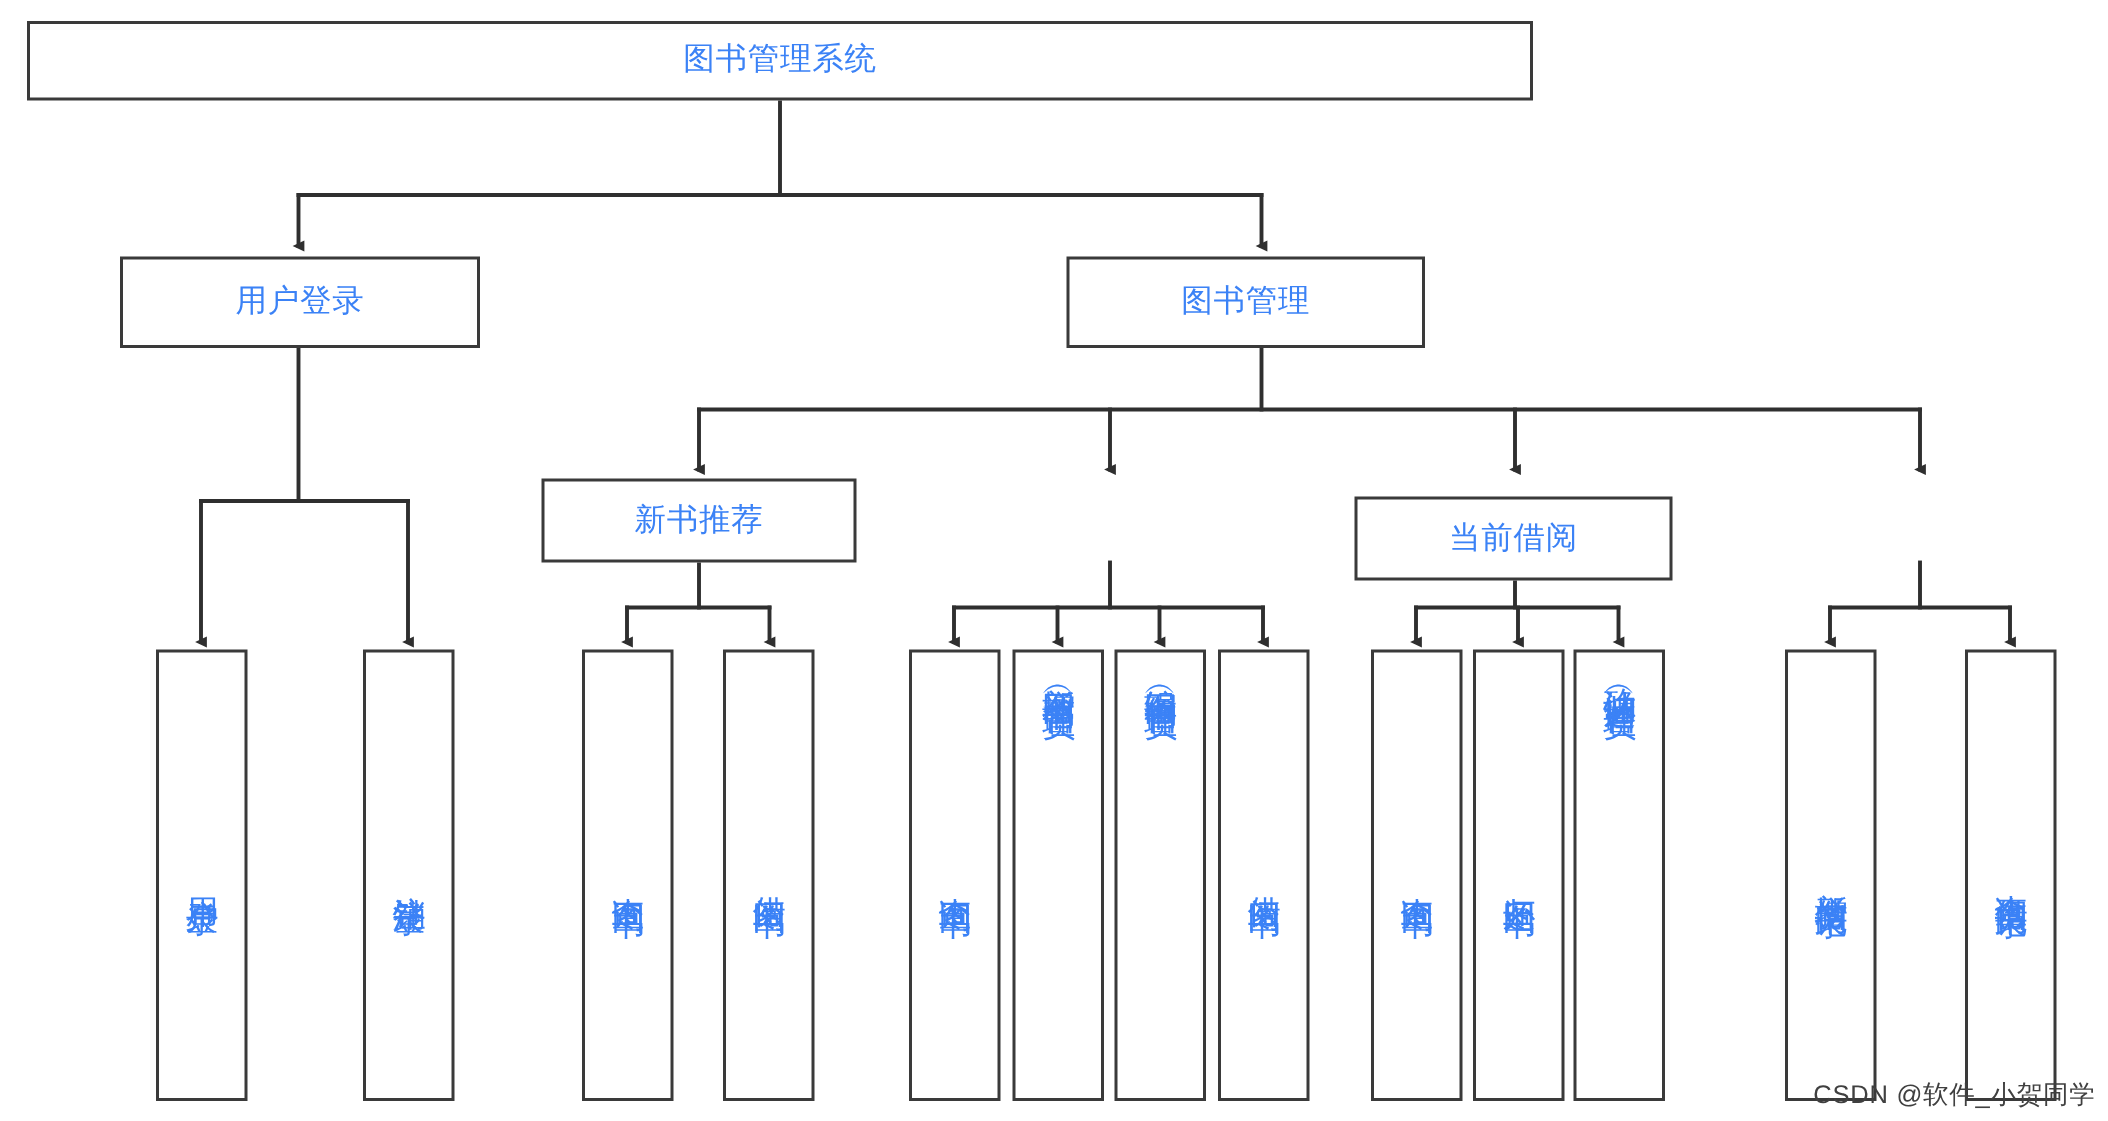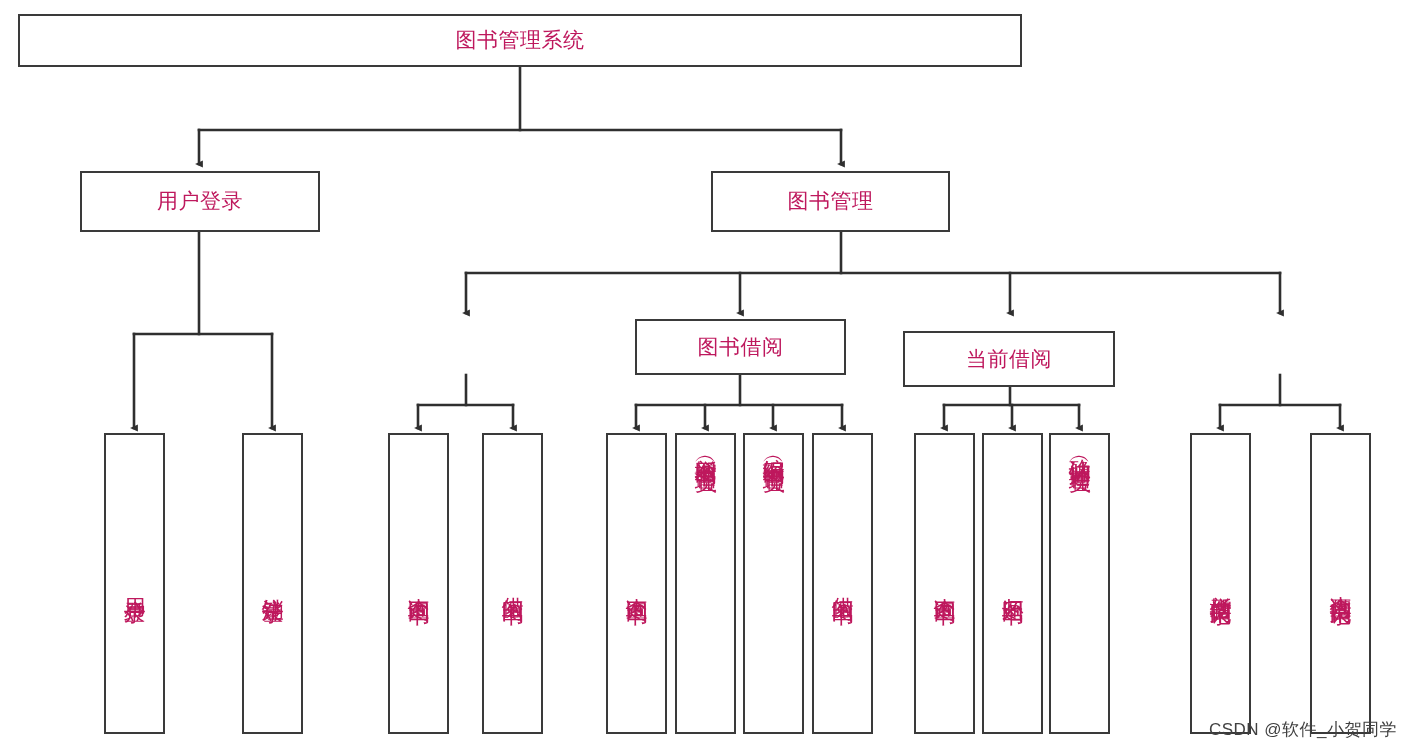--- a/index.html
+++ b/index.html
@@ -25,21 +25,21 @@
     height: 747px;
   }
   .node-box {
     position: absolute;
     box-sizing: border-box;
     background: #ffffff;
     border: 2px solid #3a3a3a;
     display: flex;
     align-items: center;
     justify-content: center;
-    color: #be185d;
+    color: #3b82f6;
   }
   .node-label {
     font-size: 21px;
     line-height: 1.15;
     letter-spacing: 0.5px;
     white-space: nowrap;
   }
   .node-label-vertical {
     writing-mode: vertical-rl;
     text-orientation: upright;
@@ -131,24 +131,24 @@
   </div>
 
   <div class="node-box" style="left:80px; top:171px; width:240px; height:61px;">
     <span class="node-label">用户登录</span>
   </div>
 
   <div class="node-box" style="left:711px; top:171px; width:239px; height:61px;">
     <span class="node-label">图书管理</span>
   </div>
 
-
-  <div class="node-box" style="left:635px; top:319px; width:211px; height:56px;">
-    <span class="node-label">图书借阅</span>
-  </div>
+  <div class="node-box" style="left:361px; top:319px; width:210px; height:56px;">
+    <span class="node-label">新书推荐</span>
+  </div>
+
 
   <div class="node-box" style="left:903px; top:319px; width:212px; height:56px;margin-top:12px;">
     <span class="node-label">当前借阅</span>
   </div>
 
 
   <div class="node-box leaf-box leaf-centered" style="left:104px; top:433px; width:61px; height:301px;">
     <span class="node-label-vertical">用户登录</span>
   </div>
 

